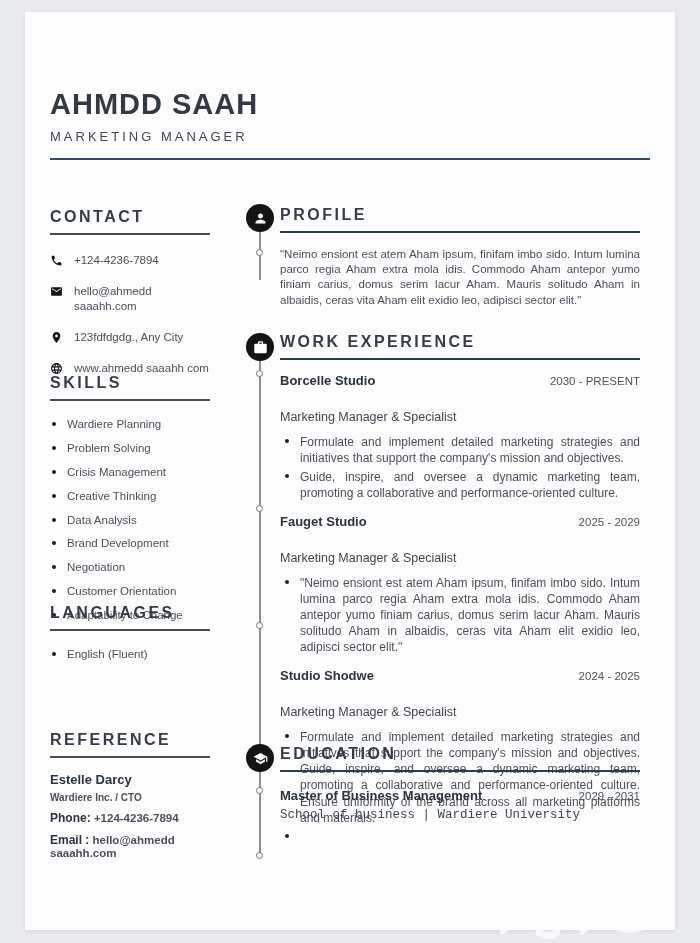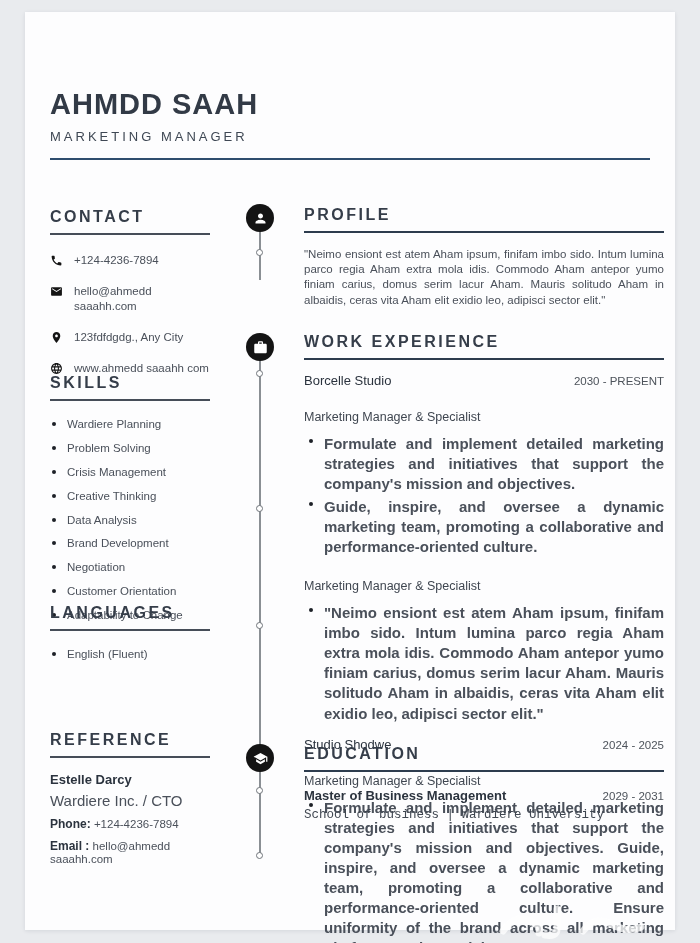--- a/index.html
+++ b/index.html
@@ -64,22 +64,22 @@
     position:relative;padding-left:17px;font-size:11.5px;color:var(--ink-body);
     margin-bottom:9.5px;line-height:1.25;
   }
   ul.dotlist li::before{
     content:"";position:absolute;left:2px;top:5px;width:4px;height:4px;border-radius:50%;
     background:#1d2127;
   }
 
   .ref-block{margin-top:14px;}
   .ref-name{font-size:13px;font-weight:700;color:#2b333e;}
-  .ref-role{font-size:15px;color:var(--ink-body);margin-top:5px;}
-  .ref-line{font-size:11.5px;color:var(--ink-body);margin-top:8px;}
+  .ref-role{font-size:10px;color:var(--ink-body);margin-top:5px;font-weight:bold;}
+  .ref-line{font-size:11.5px;color:var(--ink-body);margin-top:8px;font-weight:bold;}
   .ref-line b{color:#2b333e;font-size:12px;}
 
   
   .tl-seg{position:absolute;left:234px;width:1.5px;background:var(--timeline);}
   .tl-seg.s1{top:206px;height:62px;}
   .tl-seg.s2{top:335px;height:398px;}
   .tl-seg.s3{top:746px;height:97px;}
   .tl-icon{
     position:absolute;left:221px;width:28px;height:28px;border-radius:50%;
     background:var(--icon-black);display:flex;align-items:center;justify-content:center;
@@ -88,39 +88,39 @@
   .tl-icon.i1{top:192px;}
   .tl-icon.i2{top:321px;}
   .tl-icon.i3{top:732px;}
   .tl-node{
     position:absolute;left:230.5px;width:7px;height:7px;border-radius:50%;
     background:#fff;border:1.5px solid #70757b;
   }
   .n1{top:237px;} .n2{top:358px;} .n3{top:493px;} .n4{top:610px;} .n5{top:775px;} .n6{top:840px;}
 
   
-  .right{position:absolute;left:279px;width:360px;}
+  .right{position:absolute;left:255px;width:360px;}
   .sec-profile{top:194px;}
   .sec-work{top:321px;}
   .sec-edu{top:733px;}
 
   .para{
     margin-top:14px;font-size:11.5px;color:var(--ink-body);line-height:1.34;
     text-align:justify;
   }
 
   .job{margin-top:13px;}
   .job-head{display:flex;align-items:baseline;}
-  .company{font-size:13px;font-weight:400;color:#2b333e;}
+  .company{font-size:13px;font-weight:700;color:#2b333e;}
   .dates{margin-left:auto;font-size:11.5px;color:#4d535b;white-space:nowrap;}
   .job-role{font-size:12.5px;color:#3f4650;margin-top:22px;}
   ul.bullets{margin-top:10px;list-style:none;}
   ul.bullets li{
-    position:relative;padding-left:20px;font-size:15px;color:var(--ink-body);
-    line-height:1.34;text-align:justify;margin-bottom:3px;min-height:8px;font-weight:bold;
+    position:relative;padding-left:20px;font-size:12px;color:var(--ink-body);
+    line-height:1.34;text-align:justify;margin-bottom:3px;min-height:8px;
   }
   ul.bullets li::before{
     content:"";position:absolute;left:5px;top:5px;width:4px;height:4px;border-radius:50%;
     background:#1d2127;
   }
 
   .edu-item{margin-top:16px;}
   .edu-head{display:flex;align-items:baseline;}
   .degree{font-size:13px;font-weight:700;color:#2b333e;}
   .school{font-size:12.5px;color:#3f4650;margin-top:5px;font-family:Liberation Mono, monospace;}
@@ -262,20 +262,24 @@
             <ul class="bullets">
 
                 <li><span>Formulate and implement detailed marketing strategies and initiatives that support the company's mission and objectives.</span></li>
 
                 <li><span>Guide, inspire, and oversee a dynamic marketing team, promoting a collaborative and performance-oriented culture.</span></li>
 
               </ul>
           </div>
 
           <div class="job">
+            <div class="job-head">
+              <span class="company">Fauget Studio</span>
+              <span class="dates">2025 - 2029</span>
+            </div>
             <div class="job-role">Marketing Manager &amp; Specialist</div>
             <ul class="bullets">
 
                 <li><span>"Neimo ensiont est atem Aham ipsum, finifam imbo sido. Intum lumina parco regia Aham extra mola idis. Commodo Aham antepor yumo finiam carius, domus serim lacur Aham. Mauris solitudo Aham in albaidis, ceras vita Aham elit exidio leo, adipisci sector elit."</span></li>
               </ul>
           </div>
 
           <div class="job">
             <div class="job-head">
               <span class="company">Studio Shodwe</span>

